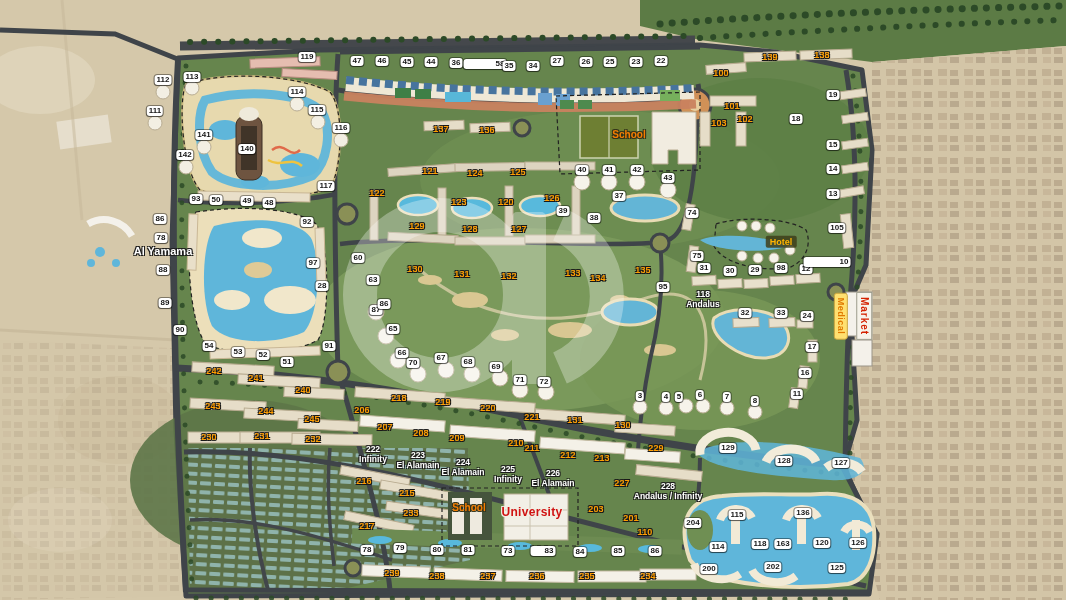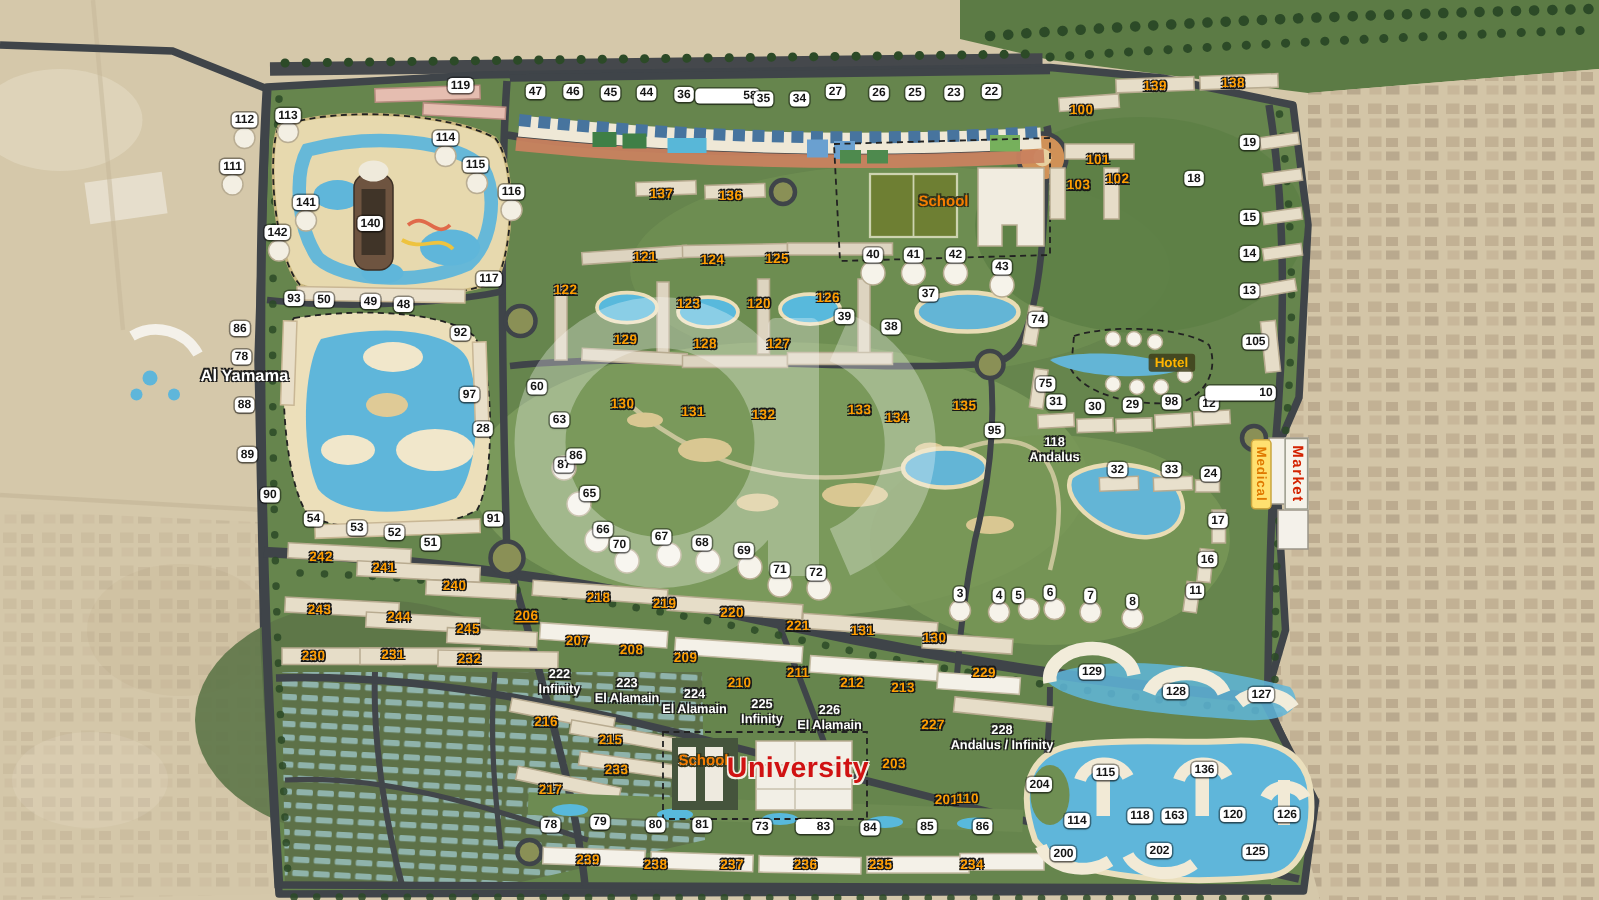--- a/index.html
+++ b/index.html
@@ -9,21 +9,21 @@
   #markers{position:absolute;left:0;top:0;width:100%;height:100%;}
   .bw{position:absolute;transform:translate(-50%,-50%);background:#ffffff;color:#151515;
       font-weight:bold;font-size:8px;line-height:10px;padding:0 2px;border-radius:3px;
       box-shadow:0 0 0 1px rgba(0,0,0,.4),0 1px 1px rgba(0,0,0,.35);white-space:nowrap;}
   .bo{position:absolute;transform:translate(-50%,-50%);color:#ff9d00;font-weight:bold;font-size:9px;
       text-shadow:-1px -1px 0 #181818,1px -1px 0 #181818,-1px 1px 0 #181818,1px 1px 0 #181818;
       white-space:nowrap;letter-spacing:.2px;}
   .lb{position:absolute;transform:translate(-50%,-50%);text-align:center;white-space:pre-line;line-height:1.15;}
   .lb.school{color:#f57d00;font-weight:bold;font-size:10px;
       text-shadow:-1px -1px 0 #33331a,1px -1px 0 #33331a,-1px 1px 0 #33331a,1px 1px 0 #33331a;}
-  .lb.university{color:#d01212;font-weight:bold;font-size:19px;letter-spacing:.3px;
+  .lb.university{color:#d01212;font-weight:bold;font-size:12px;letter-spacing:.3px;
       text-shadow:-1px -1px 0 #f2efe4,1px -1px 0 #f2efe4,-1px 1px 0 #f2efe4,1px 1px 0 #f2efe4;}
   .lb.hotel{color:#ffb400;background:rgba(62,62,26,.85);font-weight:bold;font-size:9px;
       padding:1px 4px;border-radius:2px;}
   .lb.market{color:#d42200;font-weight:bold;font-size:10px;writing-mode:vertical-rl;
       letter-spacing:1px;background:#f6f3ea;padding:4px 1px;border:1px solid #9a9a8a;}
   .lb.medical{color:#e07900;font-weight:bold;font-size:9px;writing-mode:vertical-rl;
       letter-spacing:.5px;background:#ffe070;padding:4px 1px;border-radius:3px;border:1px solid #caa53f;}
   .lb.area{color:#ffffff;font-weight:bold;font-size:11px;
       text-shadow:-1px -1px 0 #1d1d1d,1px -1px 0 #1d1d1d,-1px 1px 0 #1d1d1d,1px 1px 0 #1d1d1d;}
   .lb.area-sm{color:#ffffff;font-weight:bold;font-size:8.5px;
@@ -486,45 +486,45 @@
       <span class="bo" style="left: 509px; top: 276px;">132</span>
       <span class="bo" style="left: 553px; top: 273px; padding-left: 40px;">133</span>
       <span class="bo" style="left: 598px; top: 278px;">134</span>
       <span class="bo" style="left: 643px; top: 270px;">135</span>
       <span class="bo" style="left: 214px; top: 371px;">242</span>
       <span class="bo" style="left: 256px; top: 378px;">241</span>
       <span class="bo" style="left: 303px; top: 390px;">240</span>
       <span class="bo" style="left: 213px; top: 406px;">243</span>
       <span class="bo" style="left: 266px; top: 411px;">244</span>
       <span class="bo" style="left: 312px; top: 419px;">245</span>
-      <span class="bo" style="left: 351px; top: 410px; text-decoration: underline;">206</span>
+      <span class="bo" style="left: 362px; top: 410px;">206</span>
       <span class="bo" style="left: 385px; top: 427px;">207</span>
       <span class="bo" style="left: 209px; top: 437px;">230</span>
       <span class="bo" style="left: 262px; top: 436px;">231</span>
       <span class="bo" style="left: 313px; top: 439px;">232</span>
       <span class="bo" style="left: 399px; top: 398px;">218</span>
       <span class="bo" style="left: 443px; top: 402px;">219</span>
       <span class="bo" style="left: 488px; top: 408px;">220</span>
       <span class="bo" style="left: 532px; top: 417px;">221</span>
       <span class="bo" style="left: 575px; top: 420px;">131</span>
       <span class="bo" style="left: 421px; top: 433px;">208</span>
       <span class="bo" style="left: 457px; top: 438px;">209</span>
-      <span class="bo" style="left: 493px; top: 443px; margin-top: 12px;">210</span>
+      <span class="bo" style="left: 516px; top: 443px;">210</span>
       <span class="bo" style="left: 532px; top: 448px;">211</span>
       <span class="bo" style="left: 568px; top: 455px;">212</span>
       <span class="bo" style="left: 602px; top: 458px;">213</span>
       <span class="bo" style="left: 623px; top: 425px;">130</span>
       <span class="bo" style="left: 656px; top: 448px;">229</span>
       <span class="bo" style="left: 622px; top: 483px;">227</span>
       <span class="bo" style="left: 364px; top: 481px;">216</span>
       <span class="bo" style="left: 407px; top: 493px;">215</span>
       <span class="bo" style="left: 411px; top: 513px;">233</span>
       <span class="bo" style="left: 367px; top: 526px;">217</span>
       <span class="bo" style="left: 596px; top: 509px;">203</span>
-      <span class="bo" style="left: 631px; top: 533px; text-align: right;">201</span>
+      <span class="bo" style="left: 631px; top: 518px; text-align: right;">201</span>
       <span class="bo" style="left: 645px; top: 532px;">110</span>
       <span class="bo" style="left: 392px; top: 573px;">239</span>
       <span class="bo" style="left: 437px; top: 576px;">238</span>
       <span class="bo" style="left: 488px; top: 576px;">237</span>
       <span class="bo" style="left: 537px; top: 576px;">236</span>
       <span class="bo" style="left: 587px; top: 576px;">235</span>
       <span class="bo" style="left: 648px; top: 576px;">234</span>
       <span class="lb school" style="left: 629px; top: 135px;">School</span>
       <span class="lb school" style="left: 469px; top: 508px;">School</span>
       <span class="lb university" style="left: 532px; top: 513px;">University</span>

